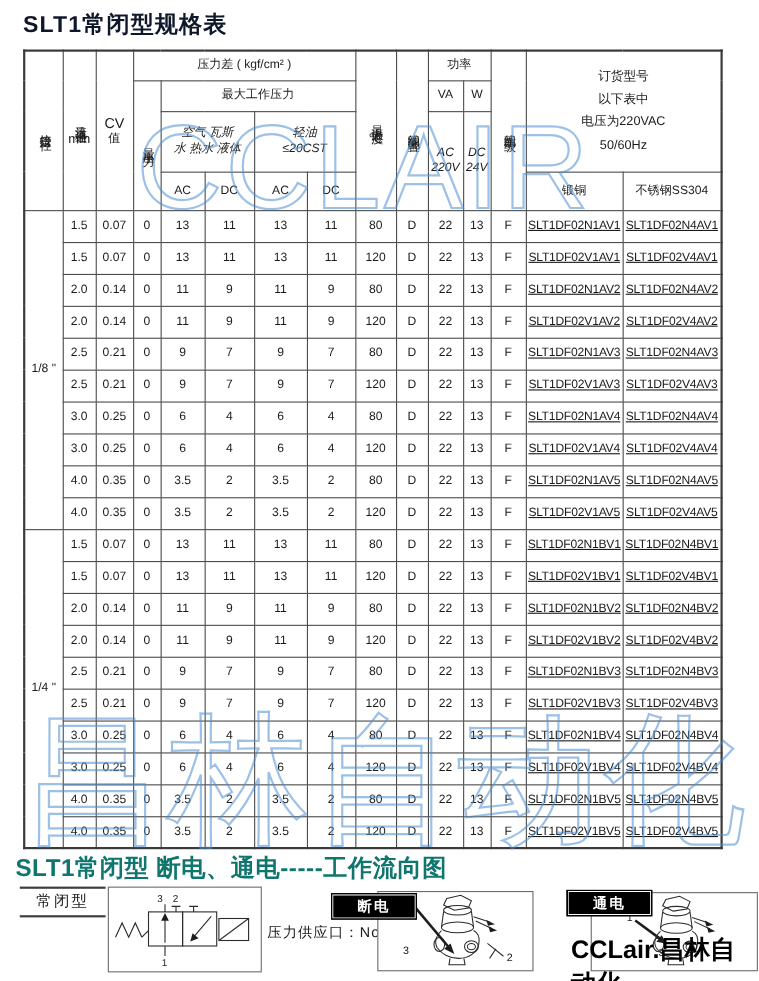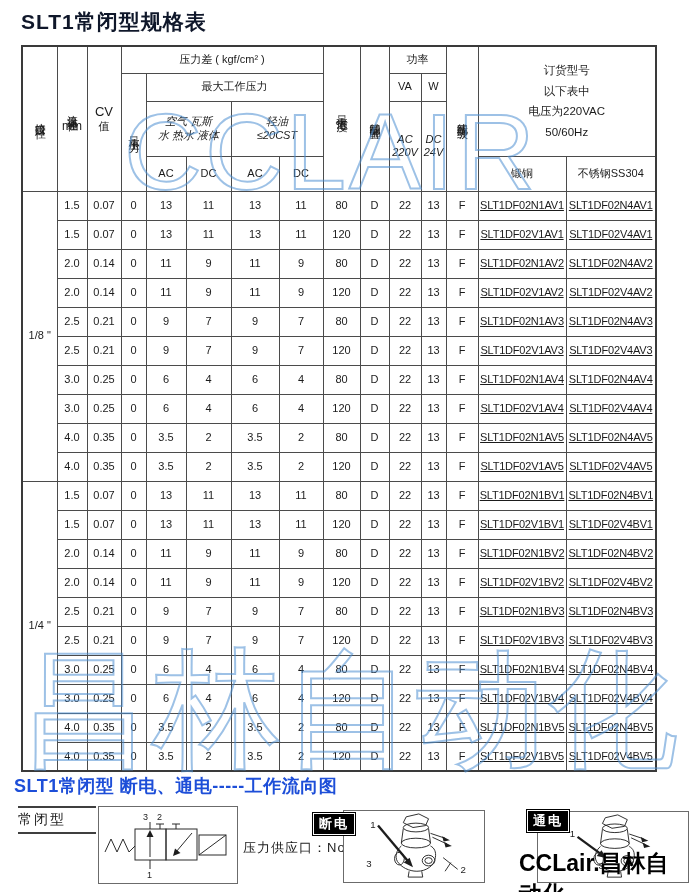--- a/index.html
+++ b/index.html
@@ -2,21 +2,21 @@
 <html><head>
 <meta charset="utf-8">
 <style>
   html,body{margin:0;padding:0;}
   body{
     width:690px;height:892px;position:relative;background:#ffffff;
     font-family:"Liberation Sans","DejaVu Sans",sans-serif;color:#1b1b1b;overflow:hidden;
   }
   
   .page-title{position:absolute;left:21px;top:8px;font-size:21px;font-weight:bold;color:#0f172a;letter-spacing:1px;}
-  .flow-title{position:absolute;left:14px;top:774px;font-size:18px;font-weight:bold;color:#1d4ed8;letter-spacing:0.5px;}
+  .flow-title{position:absolute;left:14px;top:774px;font-size:22px;font-weight:bold;color:#0f766e;letter-spacing:0.5px;}
   
   table.spec{
     position:absolute;left:21px;top:45px;width:634px;
     border-collapse:collapse;table-layout:fixed;background:#fff;border:2px solid #3a3a3a;
   }
   table.spec th,table.spec td{
     border:1px solid #4b4b4b;padding:0;text-align:center;vertical-align:middle;
     font-weight:normal;font-size:11px;color:#1b1b1b;line-height:1.2;overflow:hidden;
   }
   thead tr.hr1{height:27px;} thead tr.hr2{height:28px;}
@@ -32,29 +32,29 @@
   td.num{font-size:11.5px;}
   
   .wm{
     position:absolute;z-index:9;pointer-events:none;white-space:nowrap;line-height:1;
     color:transparent;-webkit-text-stroke:2px #4e90d2;font-weight:normal;opacity:0.55;
   }
   .wm-top{left:124px;top:98px;font-size:108px;letter-spacing:3px;}
   .wm-bottom{left:20px;top:644px;font-size:130px;letter-spacing:2px;}
   
   .nc-label{
-    position:absolute;left:18px;top:806px;width:78px;
+    position:absolute;left:18px;top:806px;width:78px;text-align:center;
     border-top:2px solid #3f3f3f;border-bottom:2px solid #3f3f3f;
     padding:3px 0;font-size:14px;letter-spacing:2px;
   }
   .sym-box{position:absolute;left:98px;top:806px;width:138px;height:76px;border:1px solid #6b6b6b;background:#fff;}
   .note{position:absolute;left:243px;top:839px;font-size:13px;letter-spacing:1px;}
   .badge{
     position:absolute;background:#000;color:#fff;font-size:13px;font-weight:bold;
-    padding:2px 6px;letter-spacing:2px;box-shadow:inset 0 0 0 1px #fff;border:1px solid #000;z-index:3;margin-left:11px;
+    padding:2px 23px;letter-spacing:2px;box-shadow:inset 0 0 0 1px #fff;border:1px solid #000;z-index:3;
   }
   .badge-off{left:301px;top:812px;}
   .badge-on{left:515px;top:809px;}
   .ill-box{position:absolute;border:1px solid #6b6b6b;background:#fff;}
   .ill-off{left:343px;top:810px;width:140px;height:71px;}
   .ill-on{left:537px;top:811px;width:150px;height:70px;}
   .brand{position:absolute;left:519px;top:848px;font-size:23px;font-weight:bold;color:#000;z-index:11;letter-spacing:0px;}
   svg{display:block;}
   svg .ln{stroke:#2b2b2b;stroke-width:1;fill:none;}
   svg .lnb{stroke:#1d1d1d;stroke-width:2.4;fill:none;}

